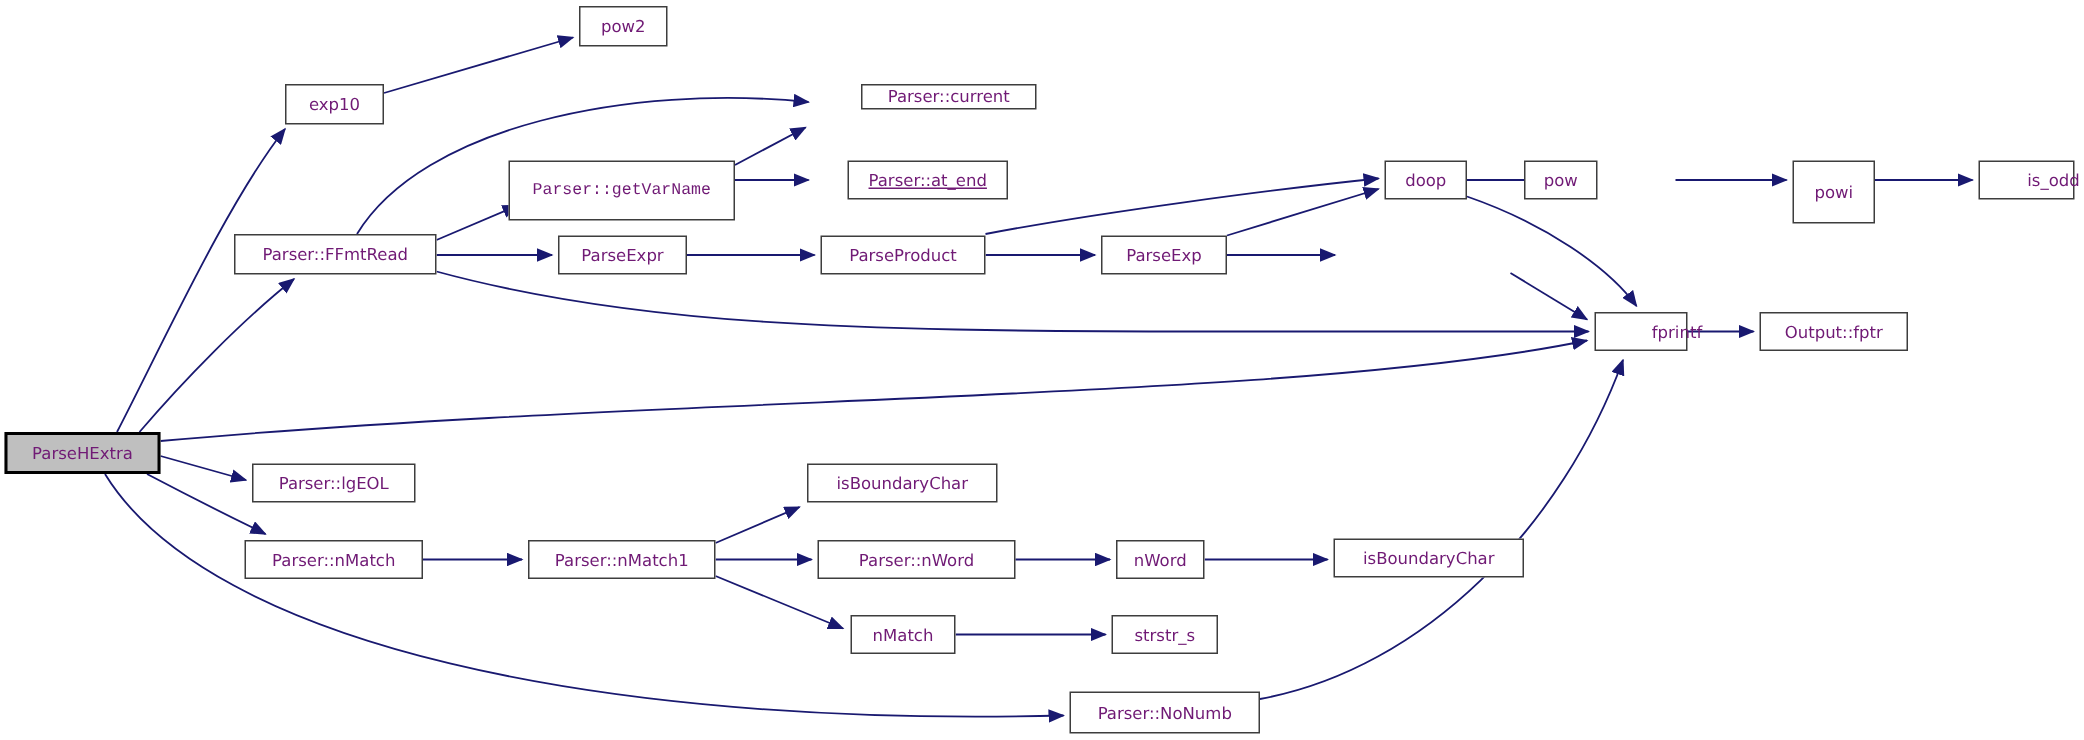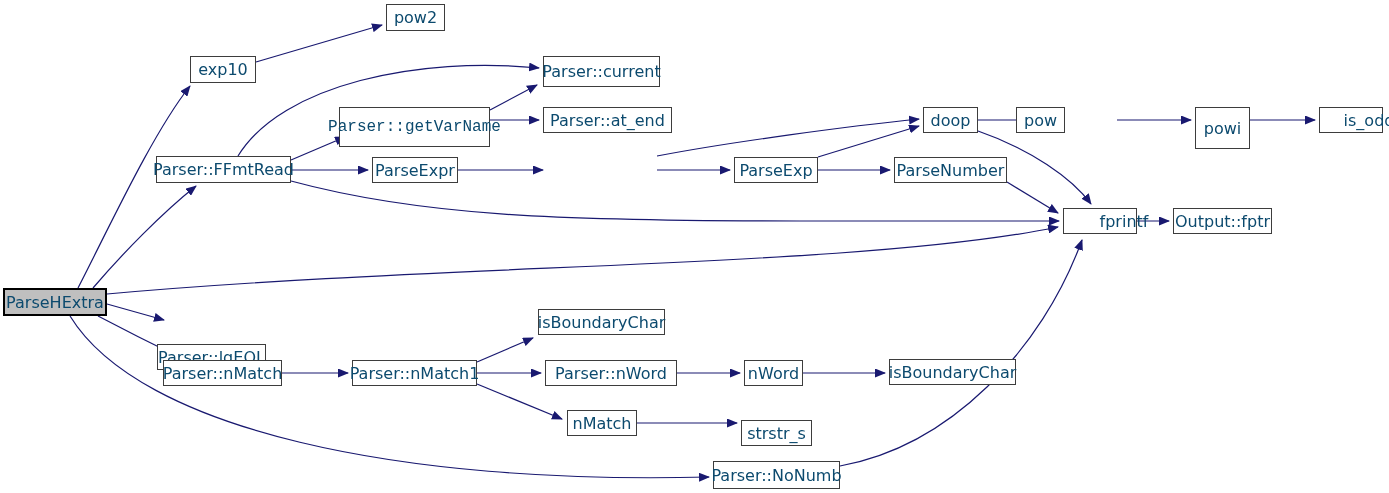--- a/index.html
+++ b/index.html
@@ -10,21 +10,21 @@
     font-family:"DejaVu Sans","Liberation Sans",sans-serif;
     overflow:hidden;
   }
   #edges{position:absolute;left:0;top:0;width:1389px;height:493px;}
   .node{
     position:absolute;
     box-sizing:border-box;
     background:#ffffff;
     border:1px solid #3d3d3d;
     display:flex;align-items:center;justify-content:center;
-    font-size:16px;color:#0c4a6e;
+    font-size:11px;color:#701a75;
     white-space:nowrap;
     cursor:pointer;
   }
   .node.root{
     background:#bfbfbf;
     border:2px solid #000000;
     cursor:default;
   }
   .edge{fill:none;stroke:#191970;stroke-width:1.2;}
 </style>
@@ -70,36 +70,36 @@
     <path class="edge" d="M 657,373 L 740,373" marker-end="url(#arrow)"></path>
     <path class="edge" d="M 803,373 L 885,373" marker-end="url(#arrow)"></path>
     <path class="edge" d="M 637,423 L 737,423" marker-end="url(#arrow)"></path>
     <path class="edge" d="M 840,466 C 950,446 1042,350 1082,240" marker-end="url(#arrow)"></path>
   </svg>
 
   <div class="node root" style="left:3px;top:288px;width:104px;height:28px;">ParseHExtra</div>
   <div class="node" style="left:190px;top:56px;width:66px;height:27px;">exp10</div>
   <div class="node" style="left:386px;top:4px;width:59px;height:27px;">pow2</div>
   <div class="node" style="left:156px;top:156px;width:135px;height:27px;">Parser::FFmtRead</div>
-  <div class="node" style="left:543px;top:56px;width:117px;height:31px;">Parser::current</div>
+  <div class="node" style="left:574px;top:56px;width:117px;height:17px;">Parser::current</div>
   <div class="node" style="left:339px;top:107px;width:151px;height:40px;font-family:Liberation Mono, monospace;">Parser::getVarName</div>
-  <div class="node" style="left:543px;top:107px;width:129px;height:26px;">Parser::at_end</div>
+  <div class="node" style="left:565px;top:107px;width:107px;height:26px;text-decoration:underline;">Parser::at_end</div>
   <div class="node" style="left:372px;top:157px;width:86px;height:26px;">ParseExpr</div>
+  <div class="node" style="left:547px;top:157px;width:110px;height:26px;">ParseProduct</div>
   <div class="node" style="left:734px;top:157px;width:84px;height:26px;">ParseExp</div>
-  <div class="node" style="left:894px;top:157px;width:113px;height:26px;">ParseNumber</div>
   <div class="node" style="left:923px;top:107px;width:55px;height:26px;">doop</div>
   <div class="node" style="left:1016px;top:107px;width:49px;height:26px;">pow</div>
   <div class="node" style="left:1195px;top:107px;width:55px;height:42px;">powi</div>
   <div class="node" style="left:1319px;top:107px;width:64px;height:26px;padding-left:36px;">is_odd</div>
-  <div class="node" style="left:1063px;top:208px;width:74px;height:26px;padding-left:48px;">fprintf</div>
+  <div class="node" style="left:1063px;top:208px;width:62px;height:26px;padding-left:48px;">fprintf</div>
   <div class="node" style="left:1173px;top:208px;width:99px;height:26px;">Output::fptr</div>
-  <div class="node" style="left:157px;top:309px;width:109px;height:26px;margin-top:35px;">Parser::lgEOL</div>
+  <div class="node" style="left:168px;top:309px;width:109px;height:26px;">Parser::lgEOL</div>
   <div class="node" style="left:163px;top:360px;width:119px;height:26px;">Parser::nMatch</div>
   <div class="node" style="left:352px;top:360px;width:125px;height:26px;">Parser::nMatch1</div>
   <div class="node" style="left:538px;top:309px;width:127px;height:26px;">isBoundaryChar</div>
   <div class="node" style="left:545px;top:360px;width:132px;height:26px;">Parser::nWord</div>
   <div class="node" style="left:744px;top:360px;width:59px;height:26px;">nWord</div>
   <div class="node" style="left:889px;top:359px;width:127px;height:26px;">isBoundaryChar</div>
   <div class="node" style="left:567px;top:410px;width:70px;height:26px;">nMatch</div>
-  <div class="node" style="left:741px;top:410px;width:71px;height:26px;margin-top:10px;">strstr_s</div>
+  <div class="node" style="left:741px;top:410px;width:71px;height:26px;">strstr_s</div>
   <div class="node" style="left:713px;top:461px;width:127px;height:28px;">Parser::NoNumb</div>
 
 </div>
 
 </body></html>

